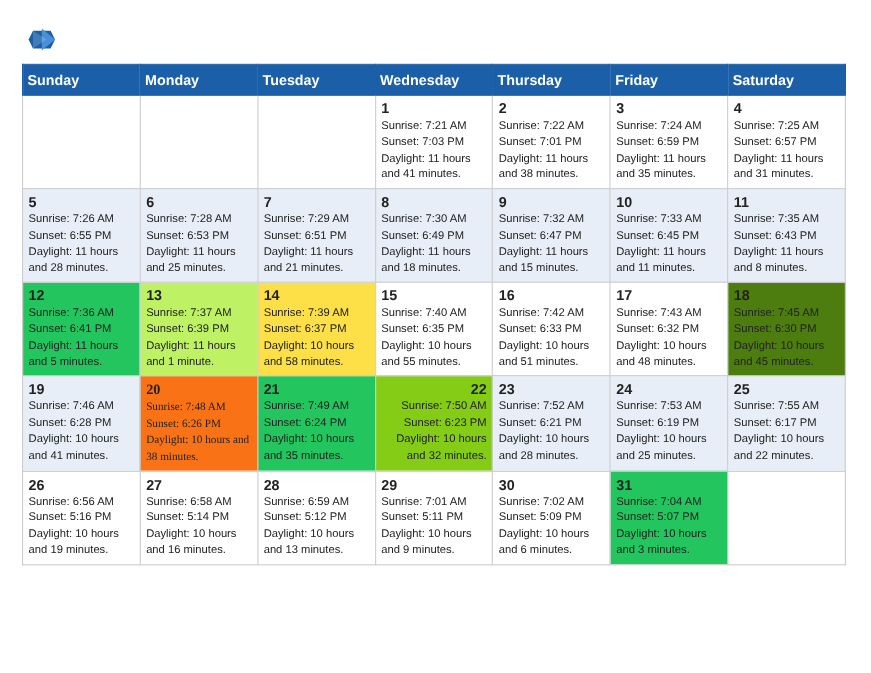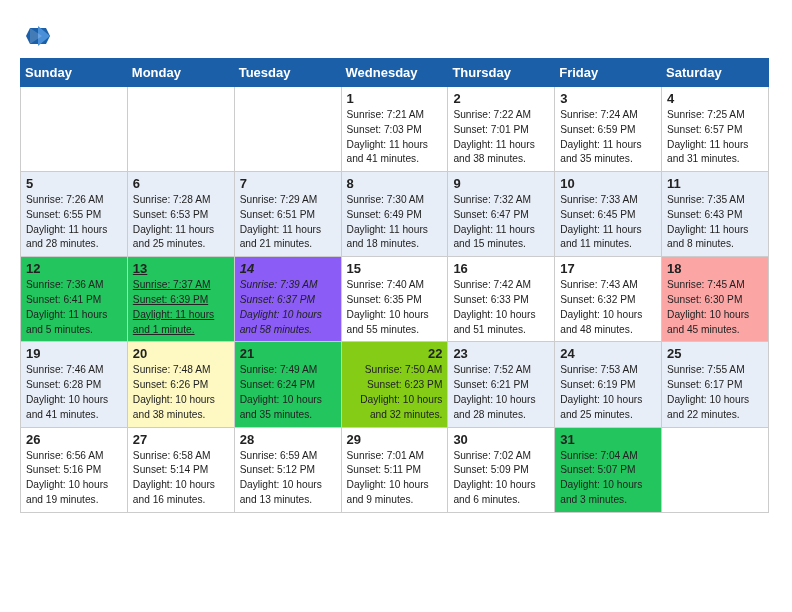--- a/index.html
+++ b/index.html
@@ -205,27 +205,27 @@
 Daylight: 11 hours and 8 minutes.</div>
           </td>
         </tr>
         <tr>
           <td style="background: #22c55e;">
             <span class="day-num">12</span>
             <div class="cell-text">Sunrise: 7:36 AM
 Sunset: 6:41 PM
 Daylight: 11 hours and 5 minutes.</div>
           </td>
-          <td style="background: #22c55e; text-decoration: underline;">
+          <td style="background: #bef264;">
             <span class="day-num">13</span>
             <div class="cell-text">Sunrise: 7:37 AM
 Sunset: 6:39 PM
 Daylight: 11 hours and 1 minute.</div>
           </td>
-          <td style="background: #8b5cf6; font-style: italic;">
+          <td style="background: #fde047;">
             <span class="day-num">14</span>
             <div class="cell-text">Sunrise: 7:39 AM
 Sunset: 6:37 PM
 Daylight: 10 hours and 58 minutes.</div>
           </td>
           <td style="background: rgb(255, 255, 255);">
             <span class="day-num">15</span>
             <div class="cell-text">Sunrise: 7:40 AM
 Sunset: 6:35 PM
 Daylight: 10 hours and 55 minutes.</div>
@@ -235,35 +235,35 @@
             <div class="cell-text">Sunrise: 7:42 AM
 Sunset: 6:33 PM
 Daylight: 10 hours and 51 minutes.</div>
           </td>
           <td style="background: rgb(255, 255, 255);">
             <span class="day-num">17</span>
             <div class="cell-text">Sunrise: 7:43 AM
 Sunset: 6:32 PM
 Daylight: 10 hours and 48 minutes.</div>
           </td>
-          <td style="background: #fca5a5; margin-left: 48px;">
+          <td style="background: #4d7c0f; margin-left: 48px;">
             <span class="day-num">18</span>
             <div class="cell-text">Sunrise: 7:45 AM
 Sunset: 6:30 PM
 Daylight: 10 hours and 45 minutes.</div>
           </td>
         </tr>
         <tr>
           <td style="background: rgb(232, 238, 247);">
             <span class="day-num">19</span>
             <div class="cell-text">Sunrise: 7:46 AM
 Sunset: 6:28 PM
 Daylight: 10 hours and 41 minutes.</div>
           </td>
-          <td style="background: #fef9c3;">
+          <td style="background: #f97316; font-family: Liberation Serif, serif;">
             <span class="day-num">20</span>
             <div class="cell-text">Sunrise: 7:48 AM
 Sunset: 6:26 PM
 Daylight: 10 hours and 38 minutes.</div>
           </td>
           <td style="background: #22c55e; margin-left: 36px;">
             <span class="day-num">21</span>
             <div class="cell-text">Sunrise: 7:49 AM
 Sunset: 6:24 PM
 Daylight: 10 hours and 35 minutes.</div>

